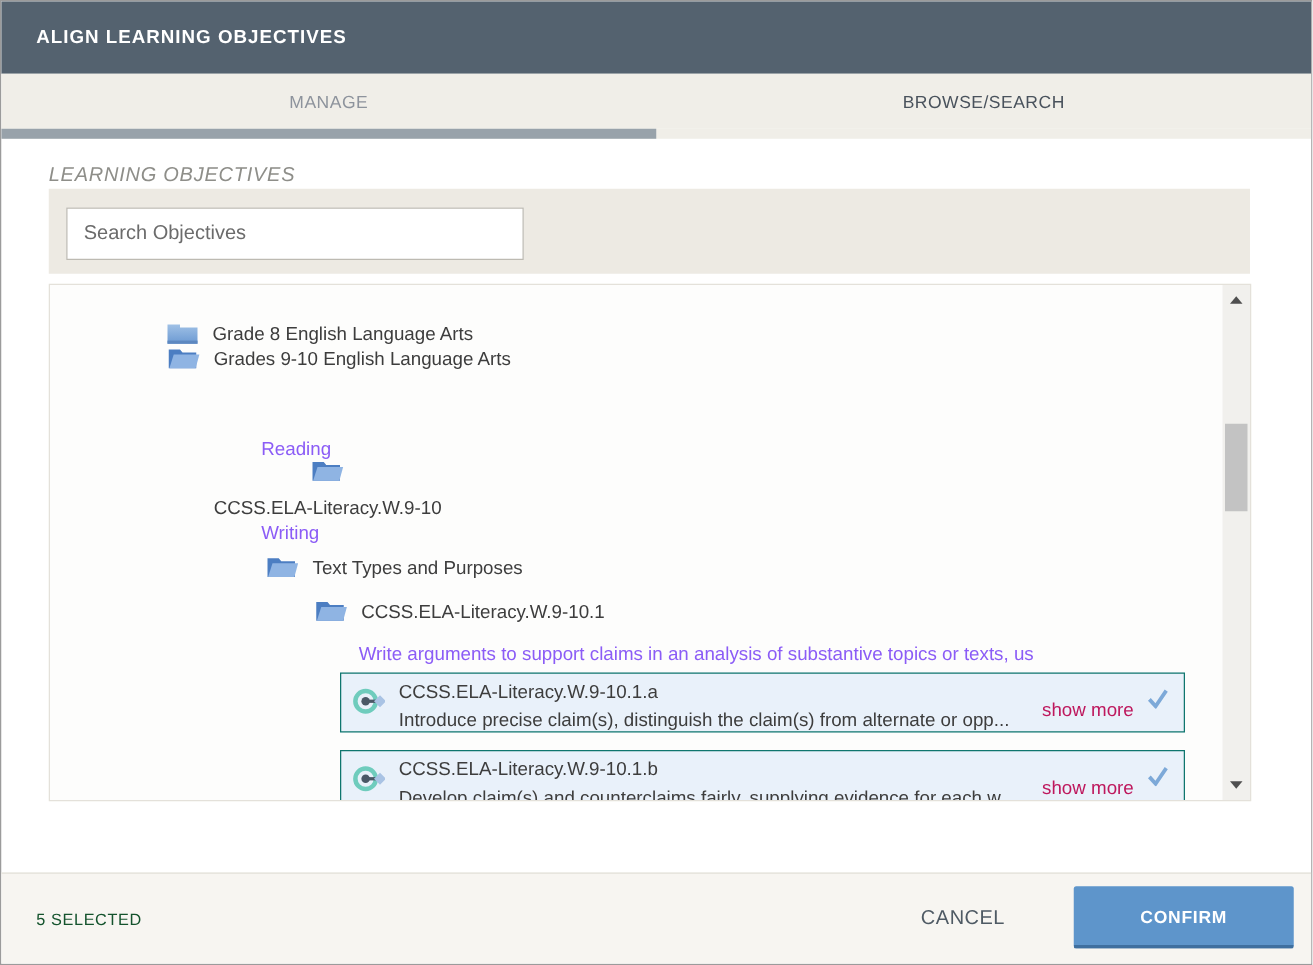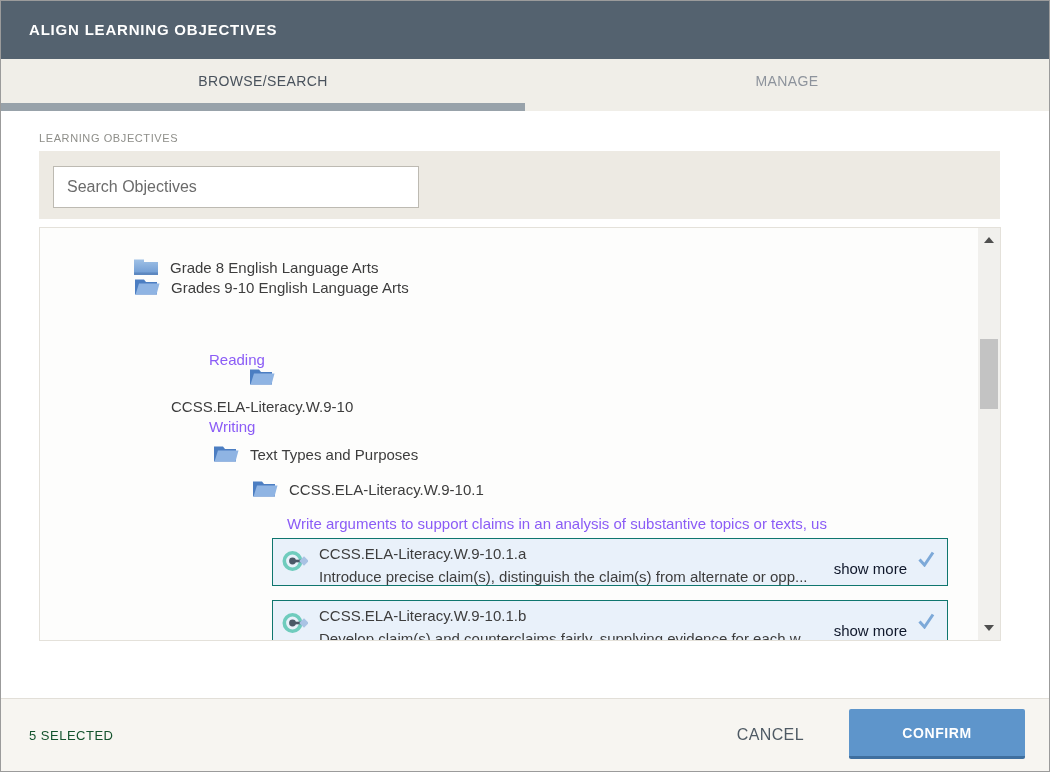--- a/index.html
+++ b/index.html
@@ -14,21 +14,21 @@
 
   
   .tabbar { position:absolute; top:58px; left:0; right:0; height:44px; background:#f0eee8; display:flex; }
   .tab { flex:1 1 50%; display:flex; align-items:center; justify-content:center; font-size:14px; letter-spacing:.4px; cursor:pointer; }
   .tab.active { color:#49525c; }
   .tab.inactive { color:#8d939c; }
   .tabstrip { position:absolute; top:102px; left:0; right:0; height:8px; background:#f0eee8; }
   .tabstrip .ind { position:absolute; left:0; top:0; width:524px; height:8px; background:#98a2aa; }
 
   
-  .sec-label { position:absolute; top:131px; left:38px; font-size:11px; color:#8e8e89; letter-spacing:.6px; }
+  .sec-label { position:absolute; top:131px; left:38px; font-size:16px; color:#8e8e89; letter-spacing:.6px;font-style:italic; }
 
   
   .search-wrap { position:absolute; top:150px; left:38px; width:961px; height:68px; background:#edeae3; }
   .search-input { position:absolute; top:15px; left:14px; width:366px; height:42px; border:1px solid #bdbab2; background:#fff; font-size:16px; color:#404040; padding:12px 13px; outline:none; font-family:inherit; }
   .search-input::placeholder { color:#6b6b6b; opacity:1; }
 
   
   .panel { position:absolute; top:226px; left:38px; width:962px; height:414px; border:1px solid #e4e1da; background:#fdfdfc; overflow:hidden; }
   .trow { position:absolute; display:flex; align-items:center; gap:10px; height:28px; font-size:15px; color:#3d3d3d; cursor:pointer; }
   .trow svg { flex:0 0 auto; }
@@ -44,36 +44,36 @@
   .r7 { top:247px; left:211px; }
   .r8 { top:285px; left:247px; width:700px; }
 
   
   .card { position:absolute; left:232px; width:676px; height:48px; background:#e9f1fa; border:1px solid #0f766e; cursor:pointer; }
   .card.c1 { top:310px; }
   .card.c2 { top:372px; }
   .card .obj-icon { position:absolute; left:9px; top:9px; }
   .card .code { position:absolute; left:46px; top:6px; font-size:15px; color:#3d3d3d; white-space:nowrap; }
   .card .desc { position:absolute; left:46px; top:29px; font-size:15px; color:#3d3d3d; white-space:nowrap; max-width:500px; overflow:hidden; }
-  .card .more { position:absolute; right:40px; bottom:8px; font-size:15px; color:#0f172a; cursor:pointer; }
+  .card .more { position:absolute; right:40px; bottom:8px; font-size:15px; color:#be185d; cursor:pointer; }
   .card .chk { position:absolute; right:12px; top:12px; }
 
   
   .sbar { position:absolute; top:0; right:0; bottom:0; width:22px; background:#f1f0ed; }
   .sbtn { position:absolute; left:0; width:22px; height:20px; display:flex; align-items:center; justify-content:center; cursor:pointer; }
   .sbtn.up { top:2px; } .sbtn.down { bottom:2px; }
   .tri-up { width:0; height:0; border-left:5px solid transparent; border-right:5px solid transparent; border-bottom:6px solid #4f4f4f; }
   .tri-down { width:0; height:0; border-left:5px solid transparent; border-right:5px solid transparent; border-top:6px solid #4f4f4f; }
   .sthumb { position:absolute; left:2px; right:2px; top:111px; height:70px; background:#c3c3c3; cursor:grab; }
 
   
   .ftr { position:absolute; left:0; right:0; bottom:0; top:697px; background:#f7f5f1; border-top:1px solid #e2dfd8; }
   .sel-count { position:absolute; left:28px; top:0; bottom:0; display:flex; align-items:center; font-size:13px; color:#14532d; letter-spacing:.5px; }
   .cancel-btn { position:absolute; right:245px; top:0; bottom:0; display:flex; align-items:center; font-size:16px; color:#4f5a64; letter-spacing:.4px; cursor:pointer; background:none; border:none; font-family:inherit; }
-  .confirm-btn { position:absolute; right:24px; top:10px; width:176px; height:50px; background:#5e95cb; border:none; border-bottom:3px solid #3f6f9f; border-radius:2px; color:#fff; font-size:14px; font-weight:bold; letter-spacing:.6px; cursor:pointer; font-family:inherit; }
+  .confirm-btn { position:absolute; right:14px; top:10px; width:176px; height:50px; background:#5e95cb; border:none; border-bottom:3px solid #3f6f9f; border-radius:2px; color:#fff; font-size:14px; font-weight:bold; letter-spacing:.6px; cursor:pointer; font-family:inherit; }
 </style>
 </head>
 <body>
 
 <svg width="0" height="0" style="position:absolute">
   <defs>
     <linearGradient id="gradFolder" x1="0" y1="0" x2="0" y2="1">
       <stop offset="0" stop-color="#a0c1e6"></stop>
         <stop offset="1" stop-color="#6b99d2"></stop>
     </linearGradient>
@@ -94,22 +94,22 @@
   </defs>
 </svg>
 
 <div class="modal">
 
   <div class="hdr">
     <div class="hdr-title">ALIGN LEARNING OBJECTIVES</div>
   </div>
 
   <div class="tabbar">
+    <div class="tab inactive">MANAGE</div>
     <div class="tab active">BROWSE/SEARCH</div>
-    <div class="tab inactive">MANAGE</div>
   </div>
   <div class="tabstrip">
     <div class="ind"></div>
   </div>
 
   <div class="sec-label">LEARNING OBJECTIVES</div>
   <div class="search-wrap">
     <input class="search-input" type="text" placeholder="Search Objectives" style="">
   </div>
 

